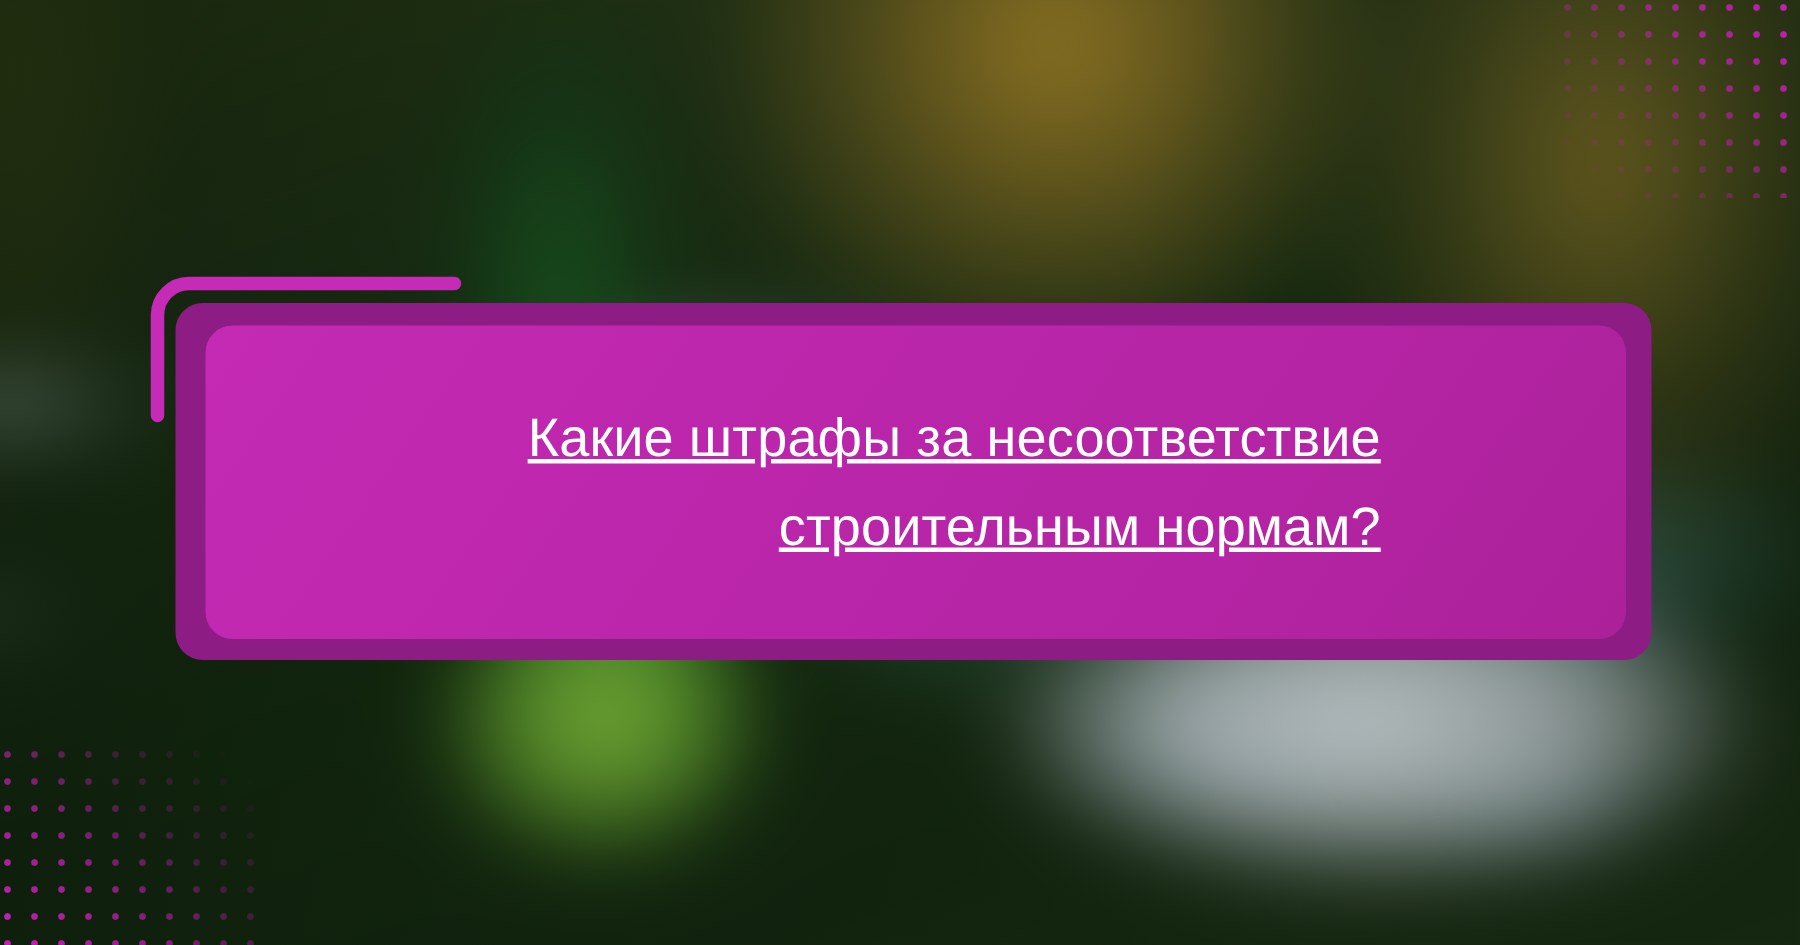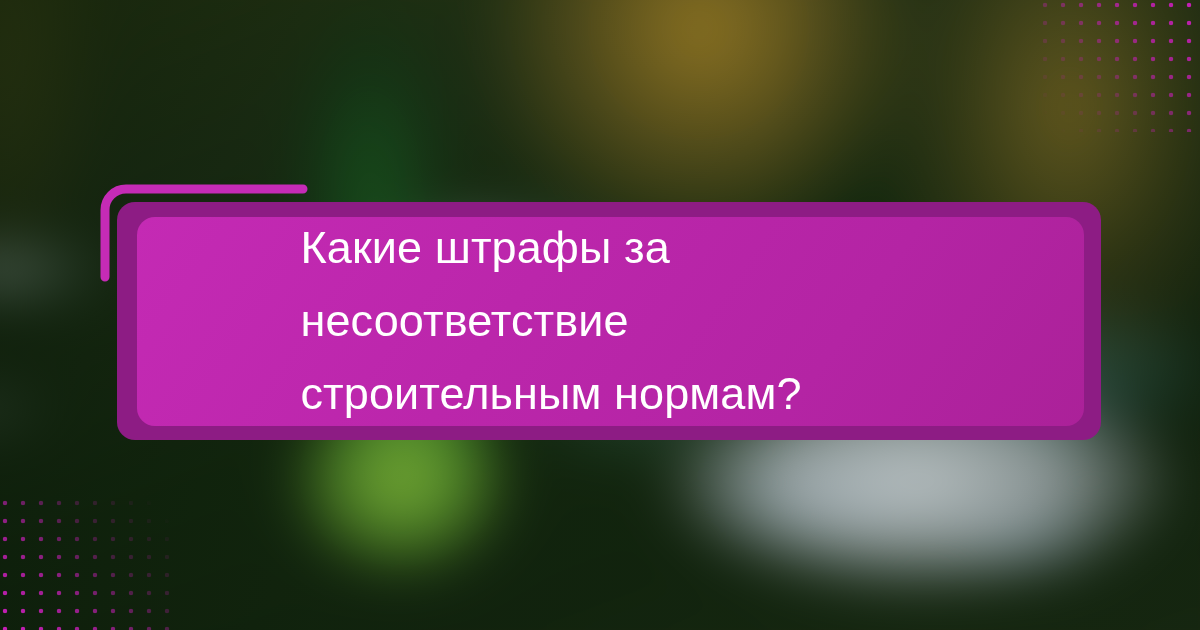--- a/index.html
+++ b/index.html
@@ -111,26 +111,27 @@
     display: flex;
     align-items: center;
     justify-content: center;
   }
 
   .headline {
     margin: 0;
     padding: 0 60px;
     color: #ffffff;
     font-family: "Liberation Sans", sans-serif;
-    font-size: 45px;
+    font-size: 36px;
     font-weight: 400;
     line-height: 1.62;
-    text-align: left;
+    text-align: right;
     letter-spacing: .1px;
     max-width: 620px;
+    text-decoration: underline;
   }
 </style>
 </head>
 <body>
 
 <div id="stage">
 
   <div class="bg-photo"></div>
   <div class="bg-shade"></div>
 

